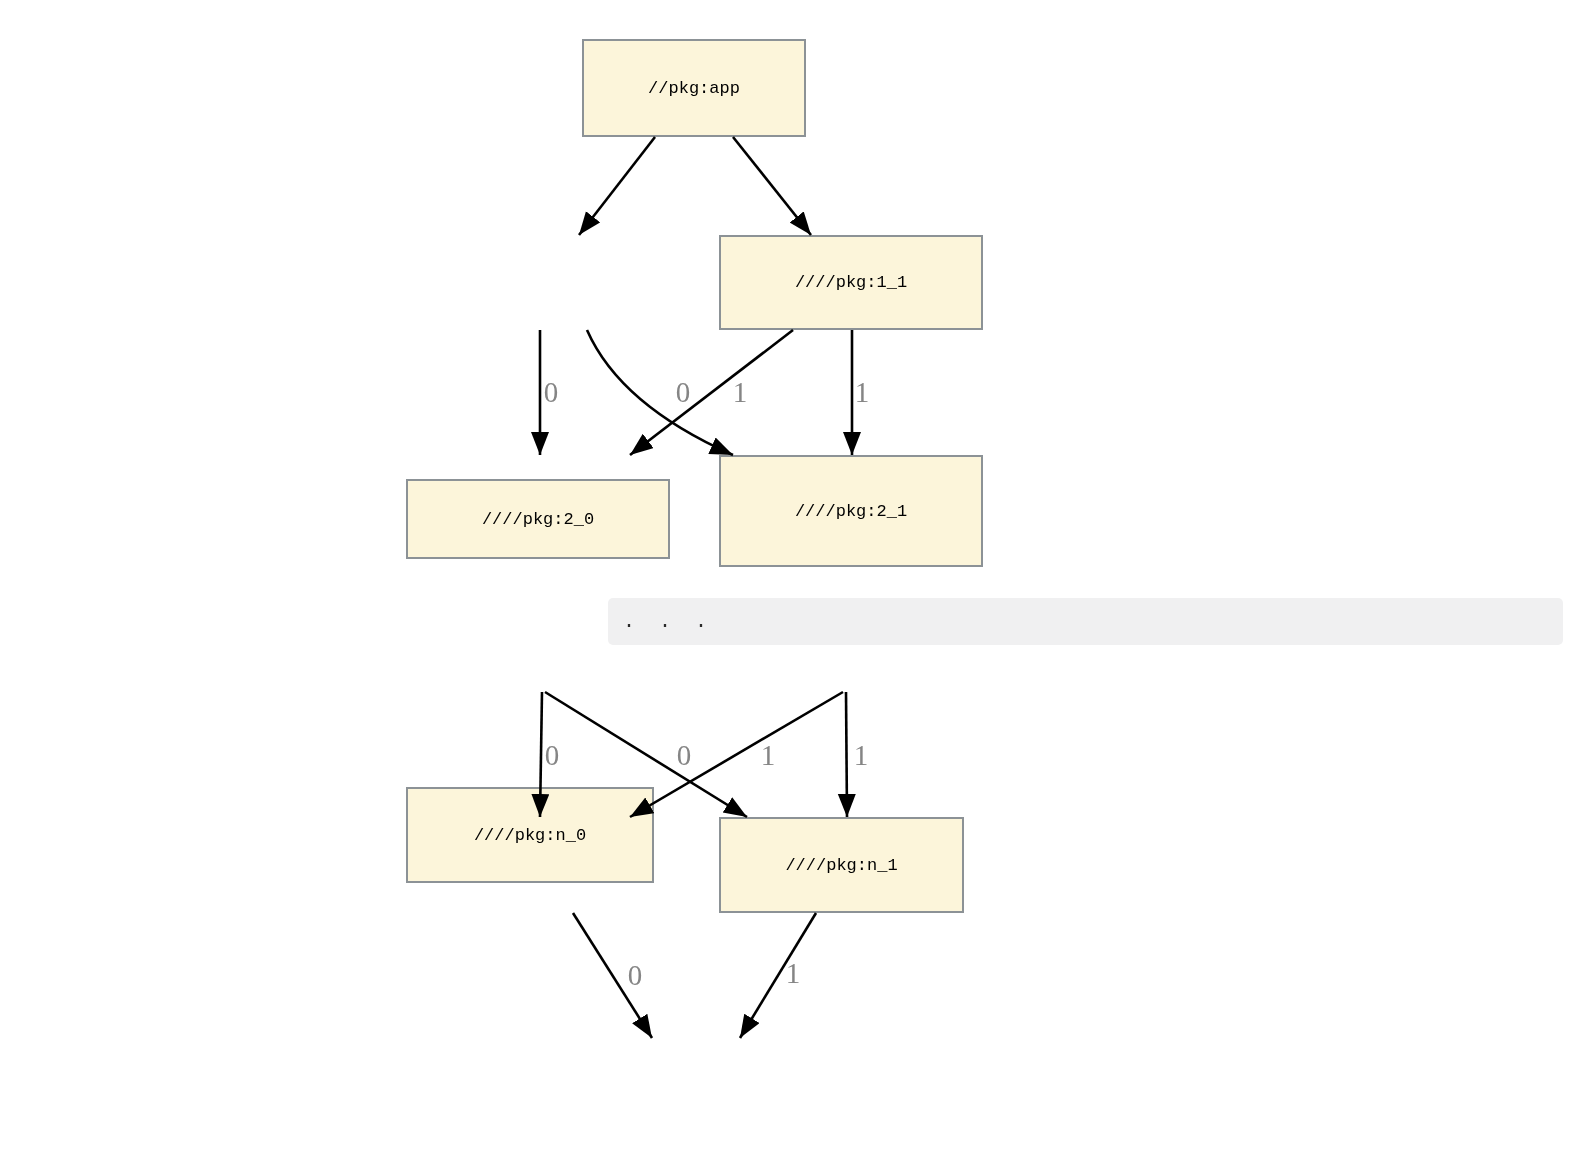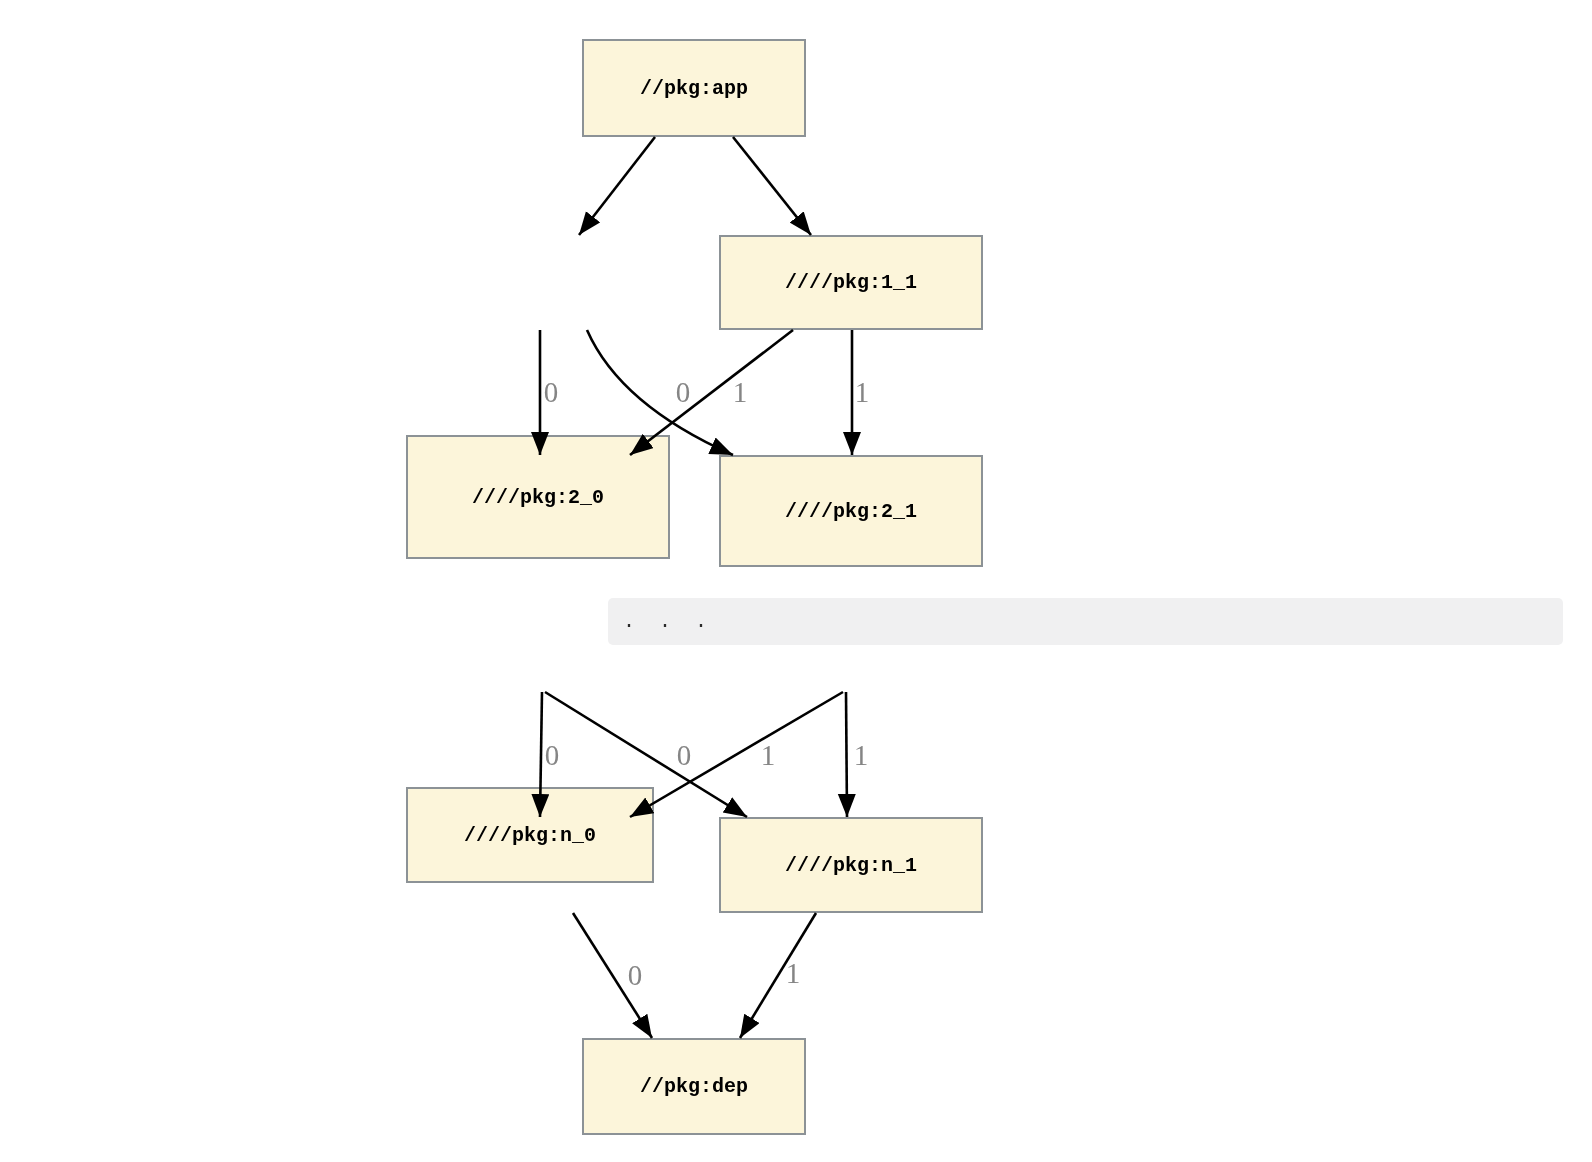--- a/index.html
+++ b/index.html
@@ -25,22 +25,22 @@
     position: absolute;
     box-sizing: border-box;
     background: var(--node_fill);
     border: 2.5px solid var(--node_border);
     display: flex;
     align-items: center;
     justify-content: center;
   }
   .node .nlabel {
     font-family: "Liberation Mono", "DejaVu Sans Mono", monospace;
-    font-size: 20px;
-    font-weight: 700;
+    font-size: 17px;
+    font-weight: 400;
     color: var(--node_text);
     white-space: pre;
   }
   .codeblock {
     position: absolute;
     left: 608px;
     top: 598px;
     width: 955px;
     height: 47px;
     box-sizing: border-box;
@@ -82,43 +82,40 @@
 
   <div class="node" style="left:582px; top:39px;  width:224px; height:98px">
     <span class="nlabel">//pkg:app</span>
   </div>
 
 
   <div class="node" style="left:719px; top:235px; width:264px; height:95px">
     <span class="nlabel">////pkg:1_1</span>
   </div>
 
-  <div class="node" style="left:406px; top:435px; width:264px; height:124px">
+  <div class="node" style="left:406px; top:479px; width:264px; height:80px">
     <span class="nlabel">////pkg:2_0</span>
   </div>
 
   <div class="node" style="left:719px; top:455px; width:264px; height:112px">
     <span class="nlabel">////pkg:2_1</span>
   </div>
 
   <div class="codeblock">
     <span class="ellipsis">.  .  .</span>
   </div>
 
   <div class="node" style="left:406px; top:787px; width:248px; height:96px">
     <span class="nlabel">////pkg:n_0</span>
   </div>
 
-  <div class="node" style="left:719px; top:817px; width:264px; height:96px">
+  <div class="node" style="left:719px; top:817px; width:245px; height:96px">
     <span class="nlabel">////pkg:n_1</span>
   </div>
 
-  <div class="node" style="left:582px; top:1038px; width:224px; height:97px">
-    <span class="nlabel">//pkg:dep</span>
-  </div>
 
   <svg class="edges" width="1592" height="1162" viewBox="0 0 1592 1162">
     <defs>
       <marker id="arrow" markerUnits="userSpaceOnUse" markerWidth="26" markerHeight="20" refX="23" refY="9" orient="auto">
         <path d="M0,0 L23,9 L0,18 z" fill="#000000"></path>
       </marker>
     </defs>
     <g id="edge-group">
         <path d="M655,137 L579,235" class="edge" marker-end="url(#arrow)"></path>
         <path d="M733,137 L811,235" class="edge" marker-end="url(#arrow)"></path>

